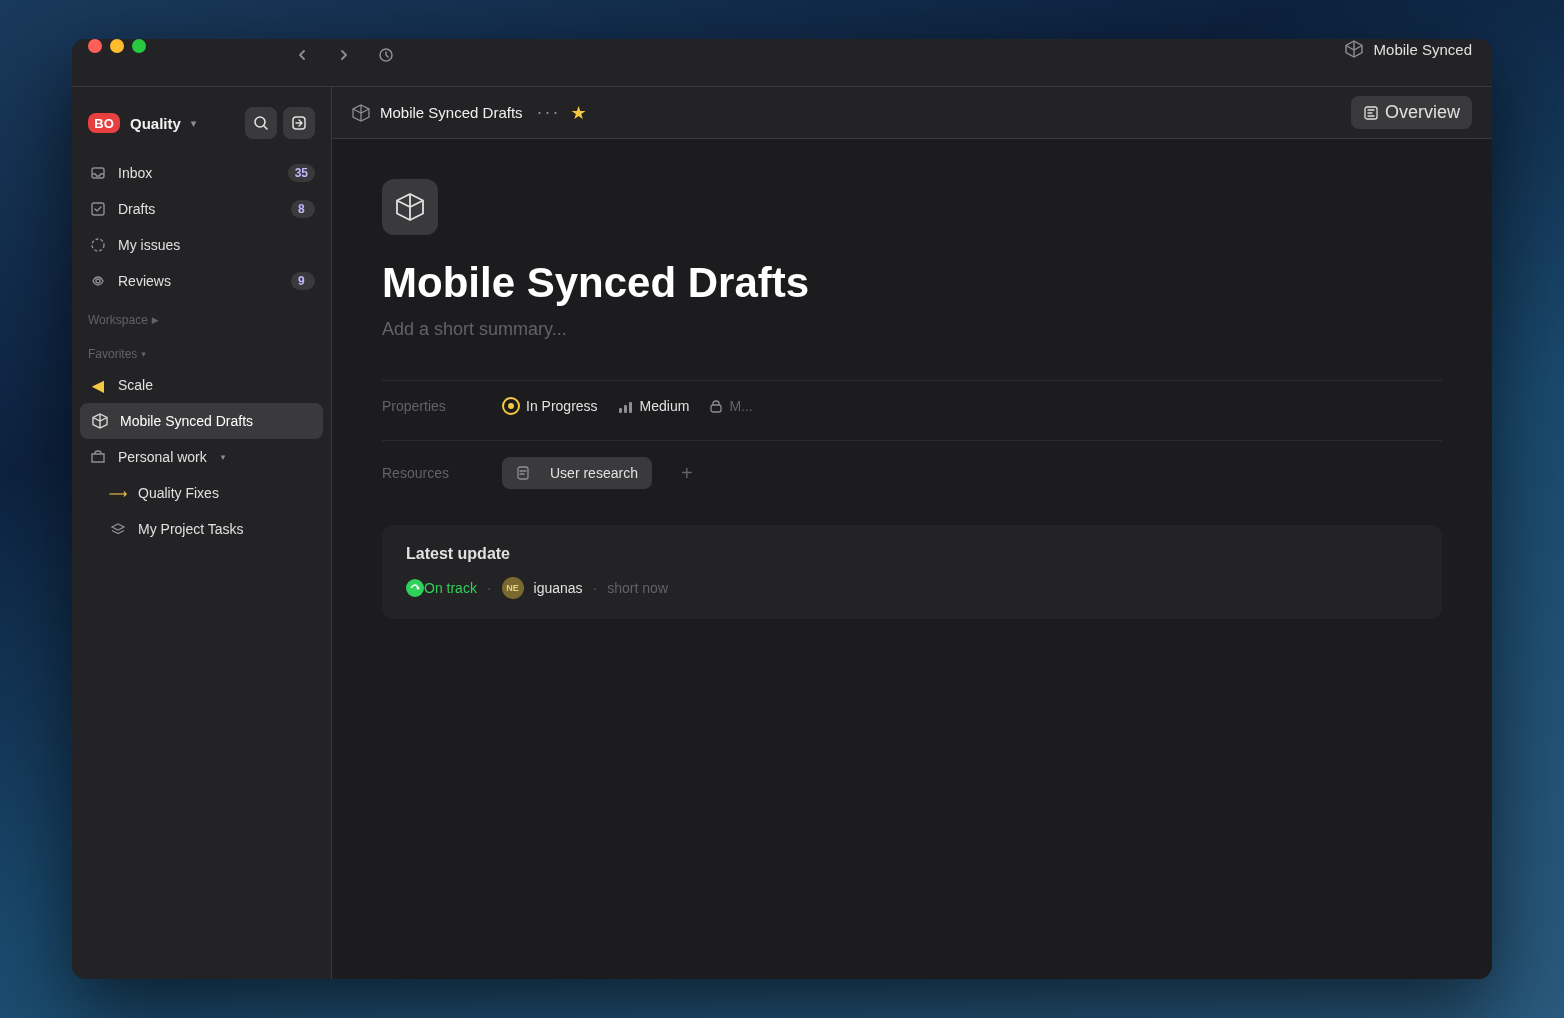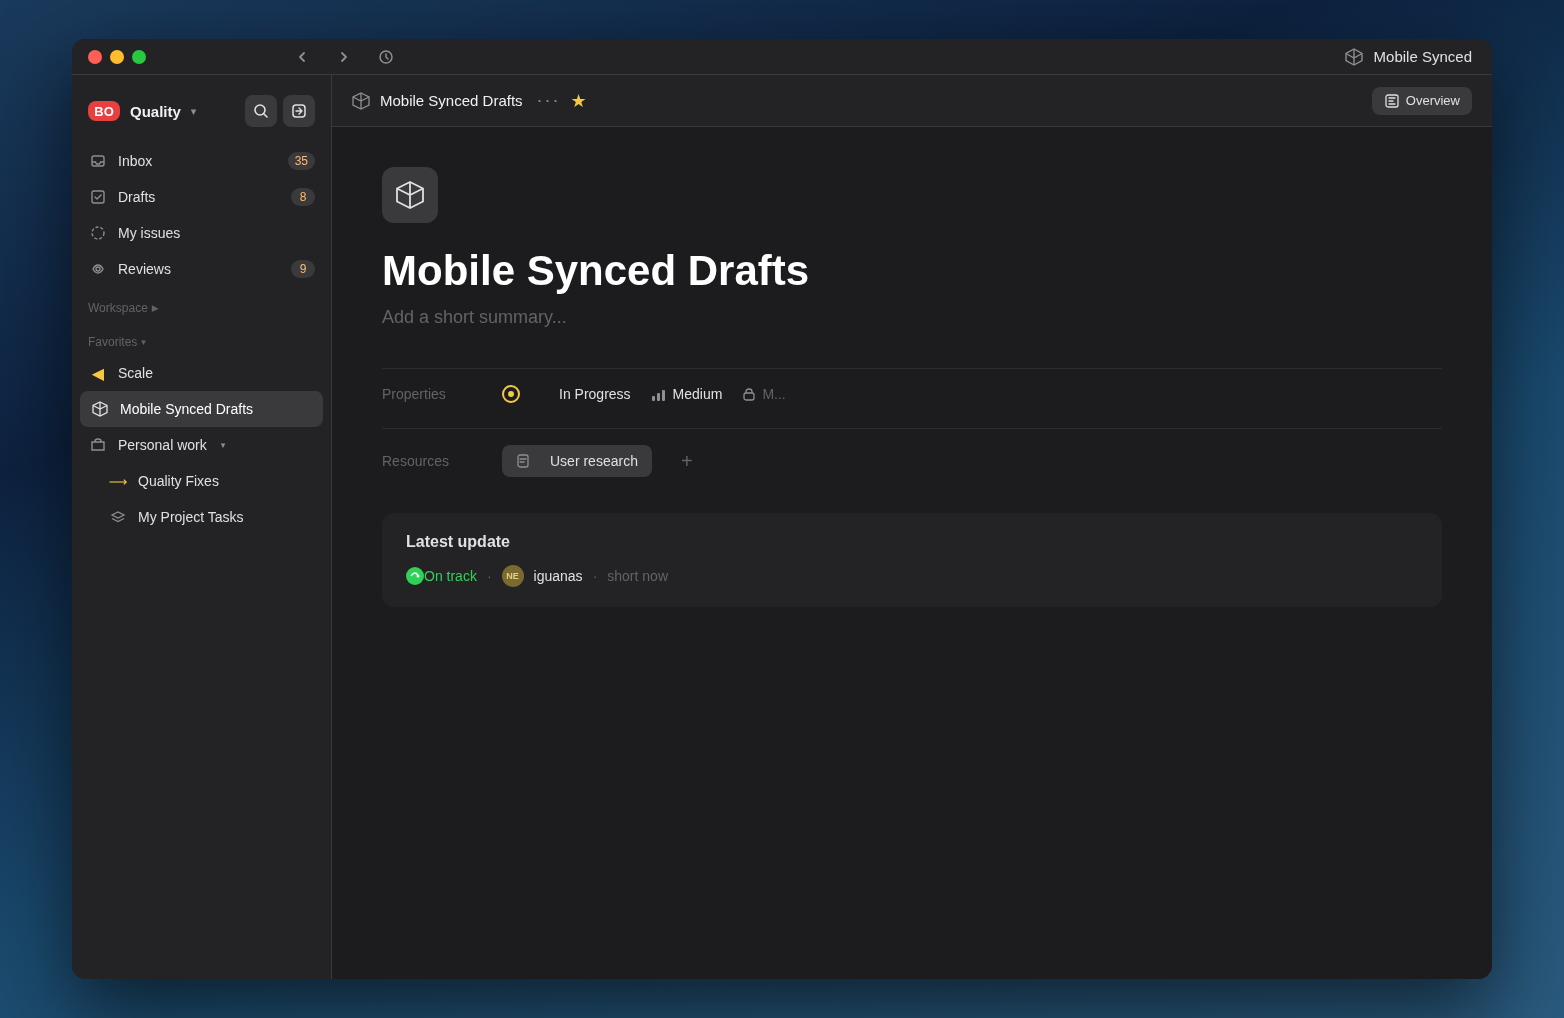--- a/index.html
+++ b/index.html
@@ -21,24 +21,24 @@
       background: #1c1c1e;
       border-radius: 14px;
       overflow: hidden;
       display: flex;
       flex-direction: column;
       box-shadow: 0 30px 80px rgba(0,0,0,0.6);
     }
 
     
     .titlebar {
-      height: 36px;
+      height: 48px;
       background: #232325;
       display: flex;
-      align-items: center;
+      align-items: flex-start;
       padding: 0 16px;
       flex-shrink: 0;
       border-bottom: 1px solid #3a3a3c;
       position: relative;
     }
 
     .traffic-lights {
       display: flex;
       gap: 8px;
       align-items: center;
@@ -184,26 +184,27 @@
       font-size: 15px;
     }
 
     .nav-label {
       color: #e0e0e0;
       font-size: 14px;
     }
 
     .nav-badge {
       background: #3a3a3c;
-      color: #fdba74;
+      color: #c4b5fd;
       font-size: 12px;
       padding: 2px 7px;
       border-radius: 10px;
       min-width: 24px;
-      text-align: center;
+      text-align: left;
+      font-weight: bold;
     }
 
     .section-label {
       padding: 14px 16px 6px;
       color: #636366;
       font-size: 12px;
       font-weight: 500;
       cursor: pointer;
       display: flex;
       align-items: center;
@@ -273,21 +274,21 @@
 
     .overview-btn {
       display: flex;
       align-items: center;
       gap: 6px;
       background: #3a3a3c;
       border-radius: 8px;
       padding: 6px 12px;
       cursor: pointer;
       color: #e0e0e0;
-      font-size: 13px;
+      font-size: 18px;
       font-weight: 500;
     }
 
     
     .content-body {
       flex: 1;
       padding: 40px 50px;
       overflow-y: auto;
     }
 
@@ -350,21 +351,20 @@
     .status-dot {
       width: 6px;
       height: 6px;
       border-radius: 50%;
       background: #f5c842;
     }
 
     .status-text {
       color: #e0e0e0;
       font-size: 14px;
-      margin-left: 33px;
     }
 
     .priority-icon {
       color: #8e8e93;
       font-size: 15px;
     }
 
     .priority-text {
       color: #e0e0e0;
       font-size: 14px;

